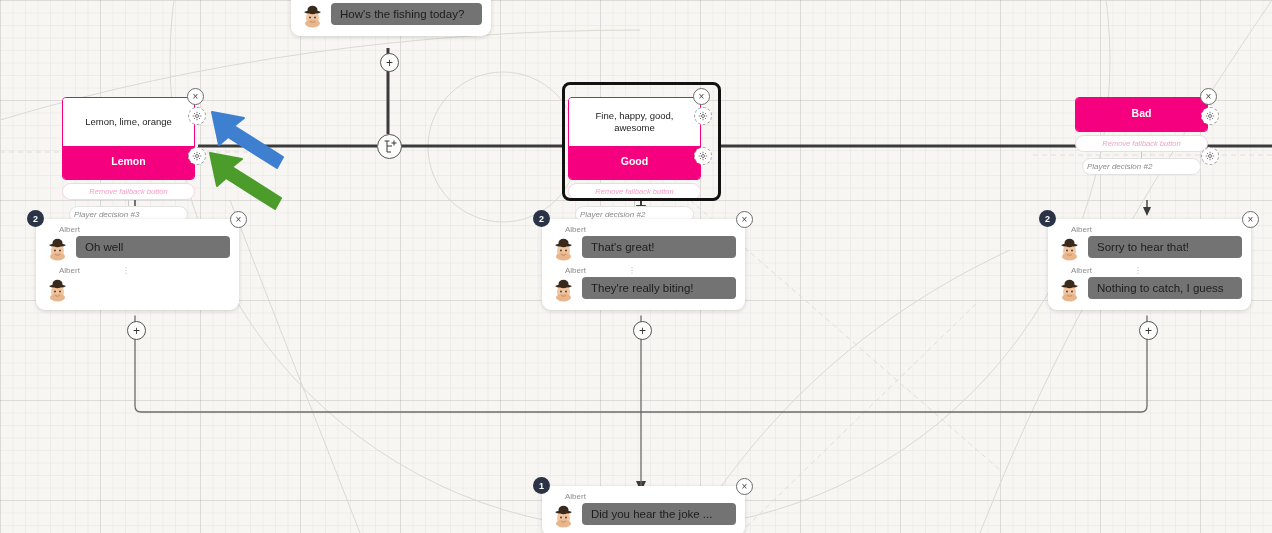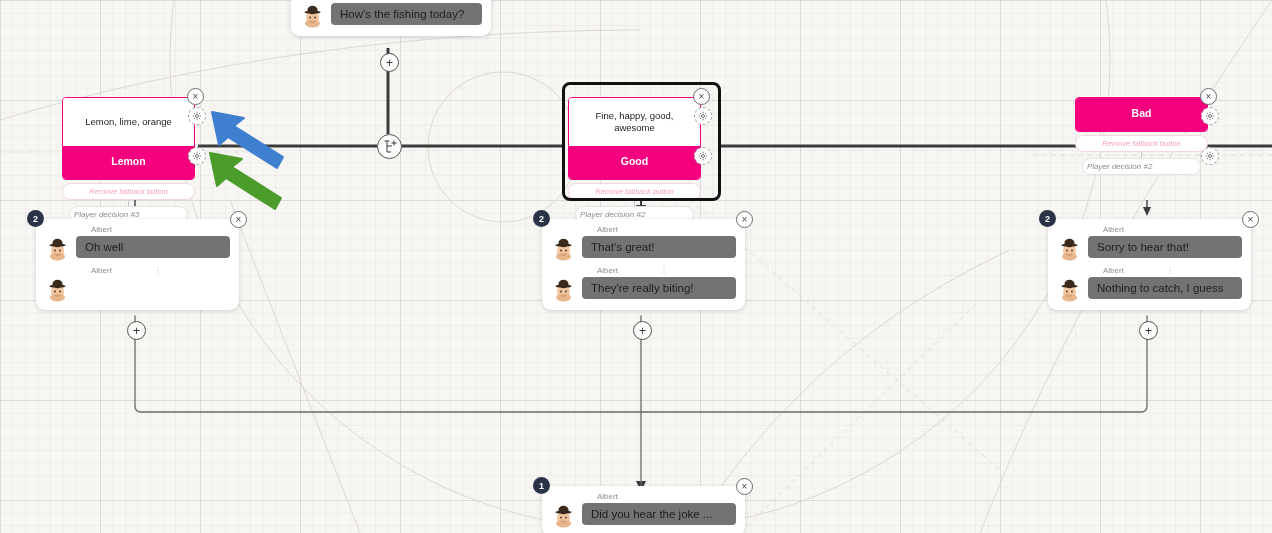--- a/index.html
+++ b/index.html
@@ -106,21 +106,21 @@
   .dlg .body{
     background:#fff;
     border-radius:9px;
     box-shadow:0 1px 4px rgba(0,0,0,.16);
     padding:6px 9px 8px 9px;
     box-sizing:border-box;
   }
   .dlg .line{display:flex;align-items:flex-start;gap:6px;margin-top:2px;}
   .dlg .line:first-child{margin-top:0;}
   .dlg .who{
-    font-size:8px;color:#8d8d8d;margin-left:46px;margin-bottom:1px;
+    font-size:8px;color:#8d8d8d;margin-left:14px;margin-bottom:1px;
     display:flex;align-items:center;gap:0;
   }
   .dlg .who .dots{margin-left:42px;color:#b5b5b5;font-size:8px;letter-spacing:0;}
   .dlg .bubble{
     background:#737373;border-radius:4px;
     padding:5px 9px;
     font-size:11.5px;color:#1d1d1f;
     flex:1;
     white-space:nowrap;overflow:hidden;
   }

